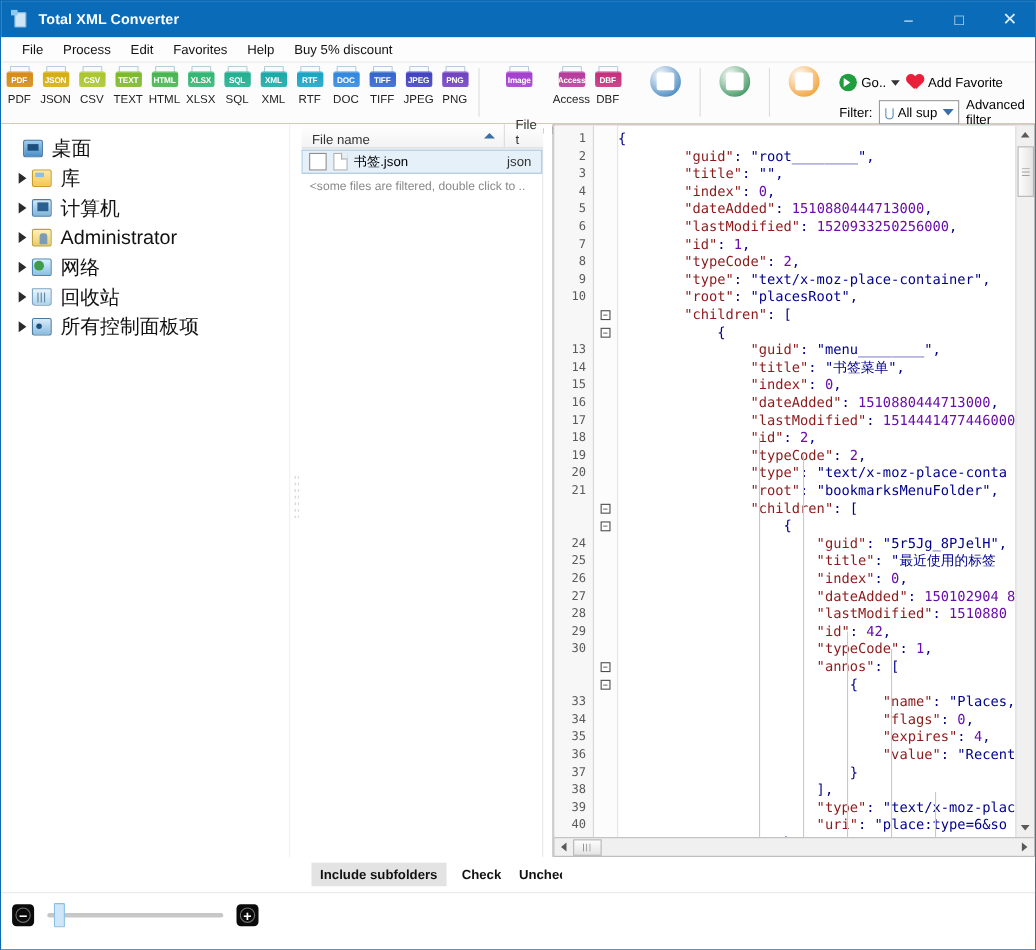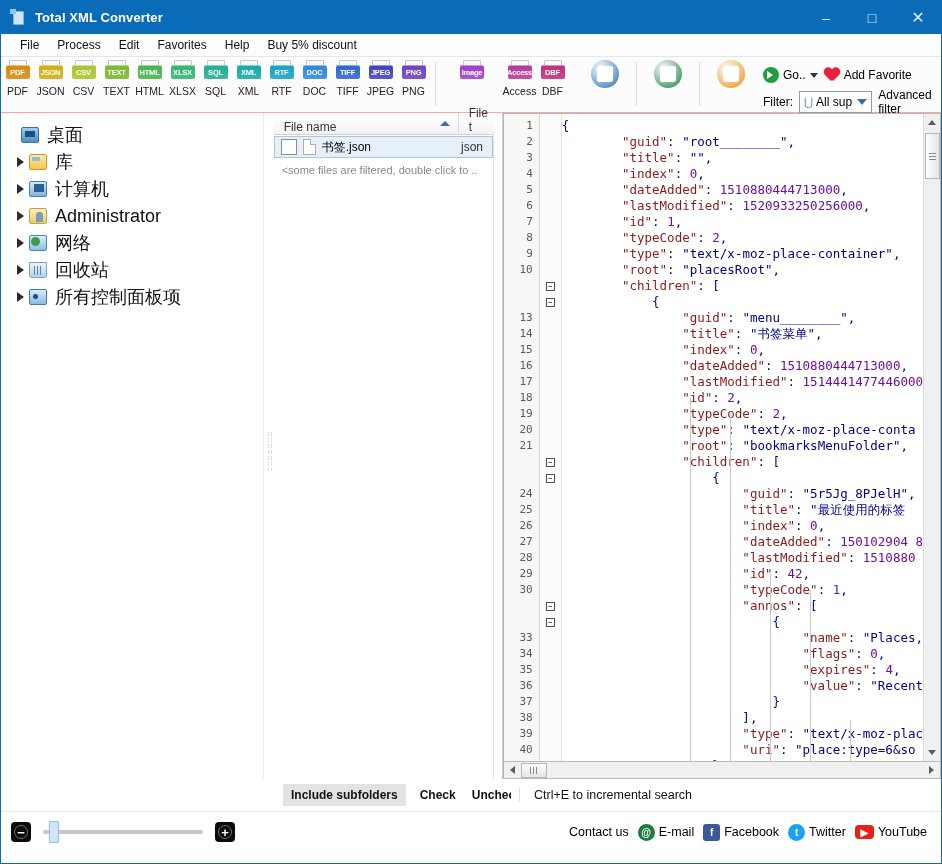--- a/index.html
+++ b/index.html
@@ -678,49 +678,27 @@
 
 <div id="botbar">
   <div id="leftbot"></div>
   <div id="fbslider"></div>
   <div id="fbtns">
     <span class="btn-flat">Include subfolders</span>
     <span class="vsep"></span>
     <span class="btn-flat2">Check</span>
     <span class="btn-flat2">Uncheck</span>
   </div>
-  <div id="statusmsg">Ctrl+E to incremental search</div>
 </div>
 
 <div id="footer">
   <div id="zoomwrap">
     <span class="zbtn">
       <span class="zcircle">−</span>
     </span>
     <div id="ztrack">
       <div id="zthumb"></div>
     </div>
     <span class="zbtn">
       <span class="zcircle">+</span>
     </span>
   </div>
-  <div id="social">
-    <span>Contact us</span>
-    <span id="social-links" style="display:flex;align-items:center;gap:9px;">
-        <span class="lk">
-          <span class="sico" style="background:#1f7a3d">@</span>
-          <span>E-mail</span>
-        </span>
-        <span class="lk">
-          <span class="sico fb" style="background:#3b5998">f</span>
-          <span>Facebook</span>
-        </span>
-        <span class="lk">
-          <span class="sico" style="background:#1da1f2">t</span>
-          <span>Twitter</span>
-        </span>
-        <span class="lk">
-          <span class="sico yt" style="background:#e62117">▶</span>
-          <span>YouTube</span>
-        </span>
-      </span>
-  </div>
 </div>
 
 </body></html>

